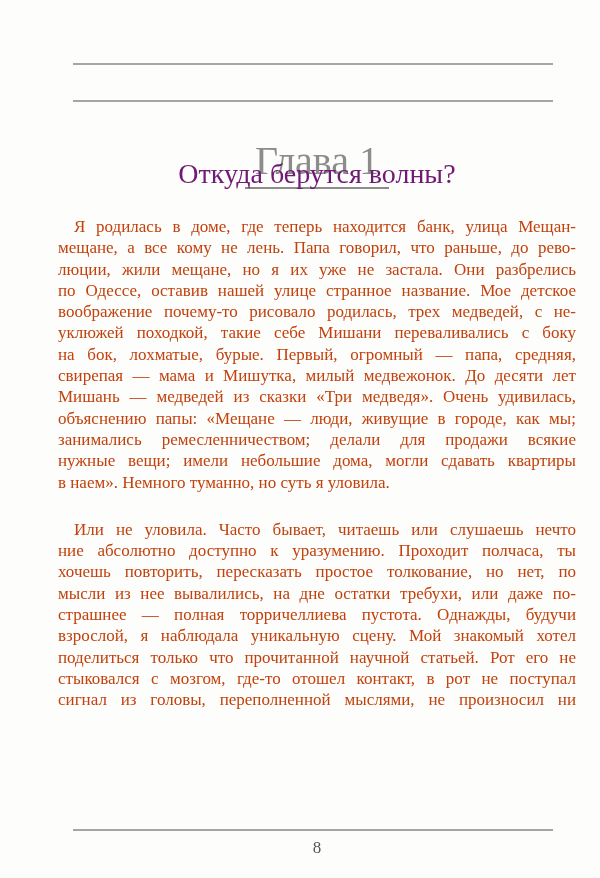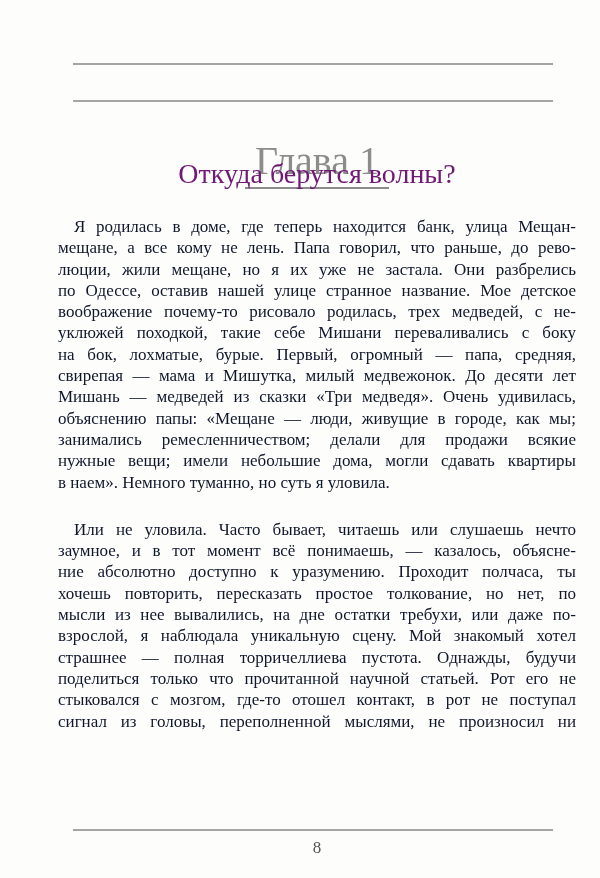--- a/index.html
+++ b/index.html
@@ -53,21 +53,21 @@
     color: #701a75;
   }
 
   .body-text {
     position: absolute;
     top: 216px;
     left: 58px;
     width: 518px;
     font-size: 17px;
     line-height: 21.3px;
-    color: #0f172a;
+    color: #c2410c;
   }
   .paragraph { margin: 0 0 26px 0; }
   .paragraph:last-child { margin-bottom: 7px; }
   .line {
     text-align: justify;
     text-align-last: justify;
     white-space: nowrap;
   }
   .line.first { text-indent: 16px; }
   .line.ragged {
@@ -110,26 +110,25 @@
         <div class="line">на бок, лохматые, бурые. Первый, огромный — папа, средняя,</div>
         <div class="line">свирепая — мама и Мишутка, милый медвежонок. До десяти лет</div>
         <div class="line">Мишань — медведей из сказки «Три медведя». Очень удивилась,</div>
         <div class="line">объяснению папы: «Мещане — люди, живущие в городе, как мы;</div>
         <div class="line">занимались ремесленничеством; делали для продажи всякие</div>
         <div class="line">нужные вещи; имели небольшие дома, могли сдавать квартиры</div>
         <div class="line ragged">в наем». Немного туманно, но суть я уловила.</div>
       </div>
       <div class="paragraph">
         <div class="line first">Или не уловила. Часто бывает, читаешь или слушаешь нечто</div>
-        <div class="line">заумное, и в тот момент всё понимаешь, — казалось, объясне-</div>
         <div class="line">ние абсолютно доступно к уразумению. Проходит полчаса, ты</div>
         <div class="line">хочешь повторить, пересказать простое толкование, но нет, по</div>
         <div class="line">мысли из нее вывалились, на дне остатки требухи, или даже по-</div>
+        <div class="line">страшнее — полная торричеллиева пустота. Однажды, будучи</div>
         <div class="line">взрослой, я наблюдала уникальную сцену. Мой знакомый хотел</div>
-        <div class="line">страшнее — полная торричеллиева пустота. Однажды, будучи</div>
         <div class="line">поделиться только что прочитанной научной статьей. Рот его не</div>
         <div class="line">стыковался с мозгом, где-то отошел контакт, в рот не поступал</div>
         <div class="line">сигнал из головы, переполненной мыслями, не произносил ни</div>
       </div>
     </div>
 
   <div class="rule rule-footer"></div>
 
   <div class="page-number">8</div>
 

